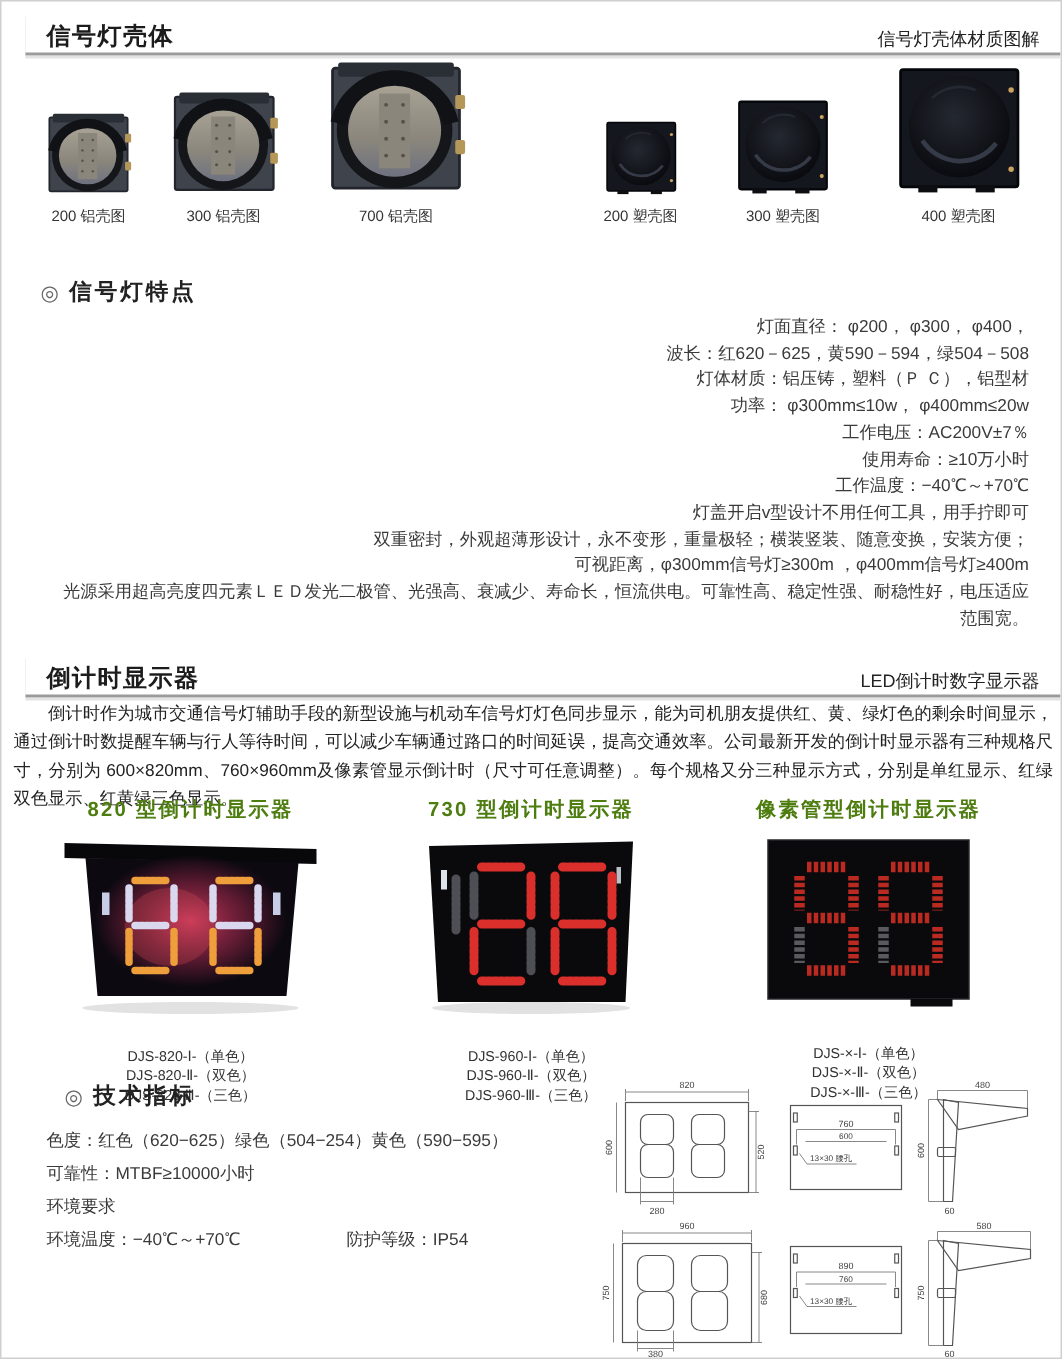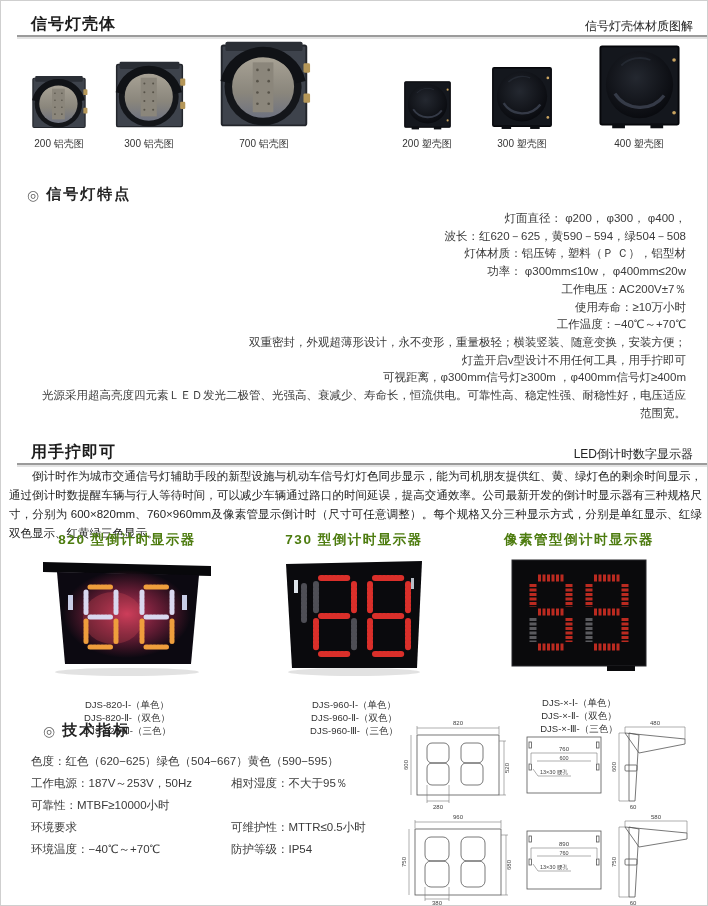--- a/index.html
+++ b/index.html
@@ -149,28 +149,28 @@
     <span>信号灯特点</span>
   </div>
   <div class="features">
     <div>灯面直径： φ200， φ300， φ400，</div>
     <div>波长：红620－625，黄590－594，绿504－508</div>
     <div>灯体材质：铝压铸，塑料（Ｐ Ｃ），铝型材</div>
     <div>功率： φ300mm≤10w， φ400mm≤20w</div>
     <div>工作电压：AC200V±7％</div>
     <div>使用寿命：≥10万小时</div>
     <div>工作温度：−40℃～+70℃</div>
+    <div>灯盖开启v型设计不用任何工具，用手拧即可</div>
     <div>双重密封，外观超薄形设计，永不变形，重量极轻；横装竖装、随意变换，安装方便；</div>
-    <div>灯盖开启v型设计不用任何工具，用手拧即可</div>
     <div>可视距离，φ300mm信号灯≥300m ，φ400mm信号灯≥400m</div>
     <div>光源采用超高亮度四元素ＬＥＤ发光二极管、光强高、衰减少、寿命长，恒流供电。可靠性高、稳定性强、耐稳性好，电压适应范围宽。</div>
   </div>
 
   <div class="sec-header" style="top:436px;">
-    <span class="sec-title">用手拧即可</span>
+    <span class="sec-title">倒计时显示器</span>
     <span class="sec-subtitle">LED倒计时数字显示器</span>
   </div>
 
   <div class="intro">倒计时作为城市交通信号灯辅助手段的新型设施与机动车信号灯灯色同步显示，能为司机朋友提供红、黄、绿灯色的剩余时间显示，通过倒计时数提醒车辆与行人等待时间，可以减少车辆通过路口的时间延误，提高交通效率。公司最新开发的倒计时显示器有三种规格尺寸，分别为 600×820mm、760×960mm及像素管显示倒计时（尺寸可任意调整）。每个规格又分三种显示方式，分别是单红显示、红绿双色显示、红黄绿三色显示。</div>
 
   <div class="cd-row">
 
     <div class="cd-col" style="left:28px;width:196px;">
       <div class="cd-name">820 型倒计时显示器</div>
       <svg width="172" height="124" viewBox="0 0 172 124">
@@ -271,31 +271,26 @@
         <div>DJS-×-Ⅲ-（三色）</div>
       </div>
     </div>
   </div>
 
   <div class="specs">
     <div class="bullet-head2">
       <span class="bullet">◎</span>
       <span>技术指标</span>
     </div>
-    <div class="spec-line">色度：红色（620−625）绿色（504−667）黄色（590−595）</div>
-    <div class="spec-row">
-      <span class="l">工作电源：187V～253V，50Hz</span>
-      <span>相对湿度：不大于95％</span>
-    </div>
+    <div class="spec-line">色度：红色（620−625）绿色（504−254）黄色（590−595）</div>
     <div class="spec-row">
       <span>可靠性：MTBF≥10000小时</span>
     </div>
     <div class="spec-row">
       <span class="l">环境要求</span>
-      <span>可维护性：MTTR≤0.5小时</span>
     </div>
     <div class="spec-row">
       <span class="l">环境温度：−40℃～+70℃</span>
       <span>防护等级：IP54</span>
     </div>
   </div>
 
   <div class="drawings">
     <svg width="302" height="192" viewBox="0 0 302 192">
 

